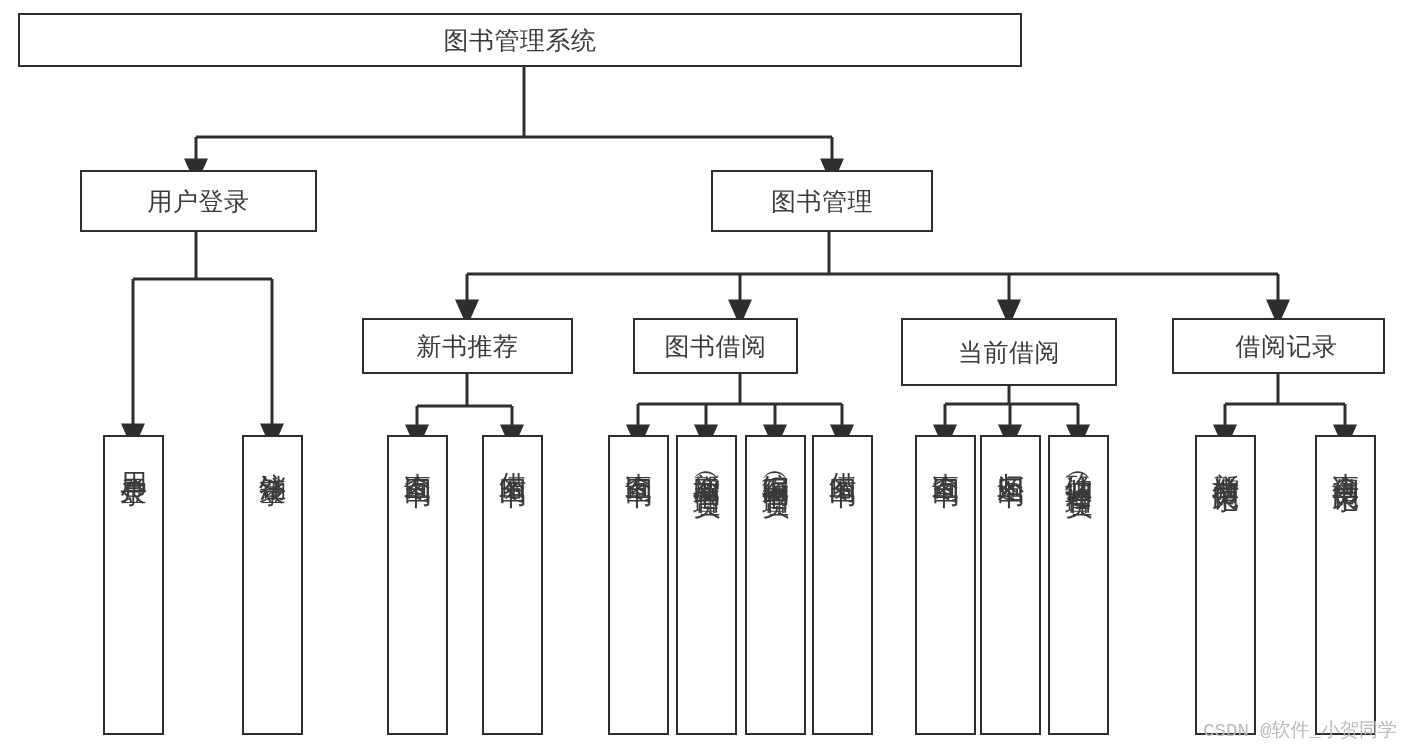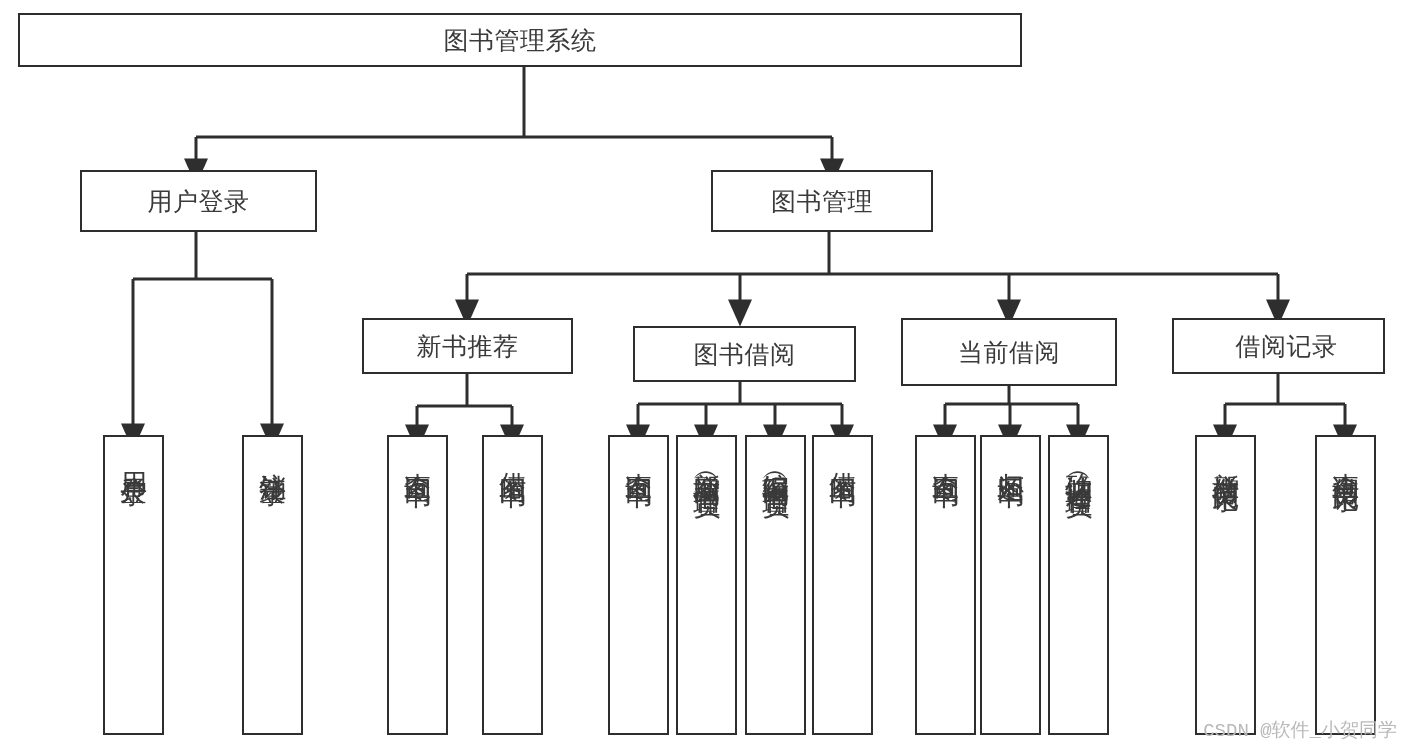--- a/index.html
+++ b/index.html
@@ -133,21 +133,21 @@
   <div class="node horiz" style="left:80px; top:170px; width:237px; height:62px;">
     <span class="label">用户登录</span>
   </div>
   <div class="node horiz" style="left:711px; top:170px; width:222px; height:62px;">
     <span class="label">图书管理</span>
   </div>
 
   <div class="node horiz" style="left:362px; top:318px; width:211px; height:56px;">
     <span class="label">新书推荐</span>
   </div>
-  <div class="node horiz" style="left:633px; top:326px; width:223px; height:56px;">
+  <div class="node horiz" style="left:633px; top:318px; width:165px; height:56px;">
     <span class="label">图书借阅</span>
   </div>
   <div class="node horiz" style="left:901px; top:318px; width:216px; height:68px;">
     <span class="label">当前借阅</span>
   </div>
   <div class="node horiz" style="left:1172px; top:318px; width:213px; height:56px;padding-left:16px;">
     <span class="label">借阅记录</span>
   </div>
 
   <div class="node vert" style="left:103px; top:435px; width:61px; height:300px;">

